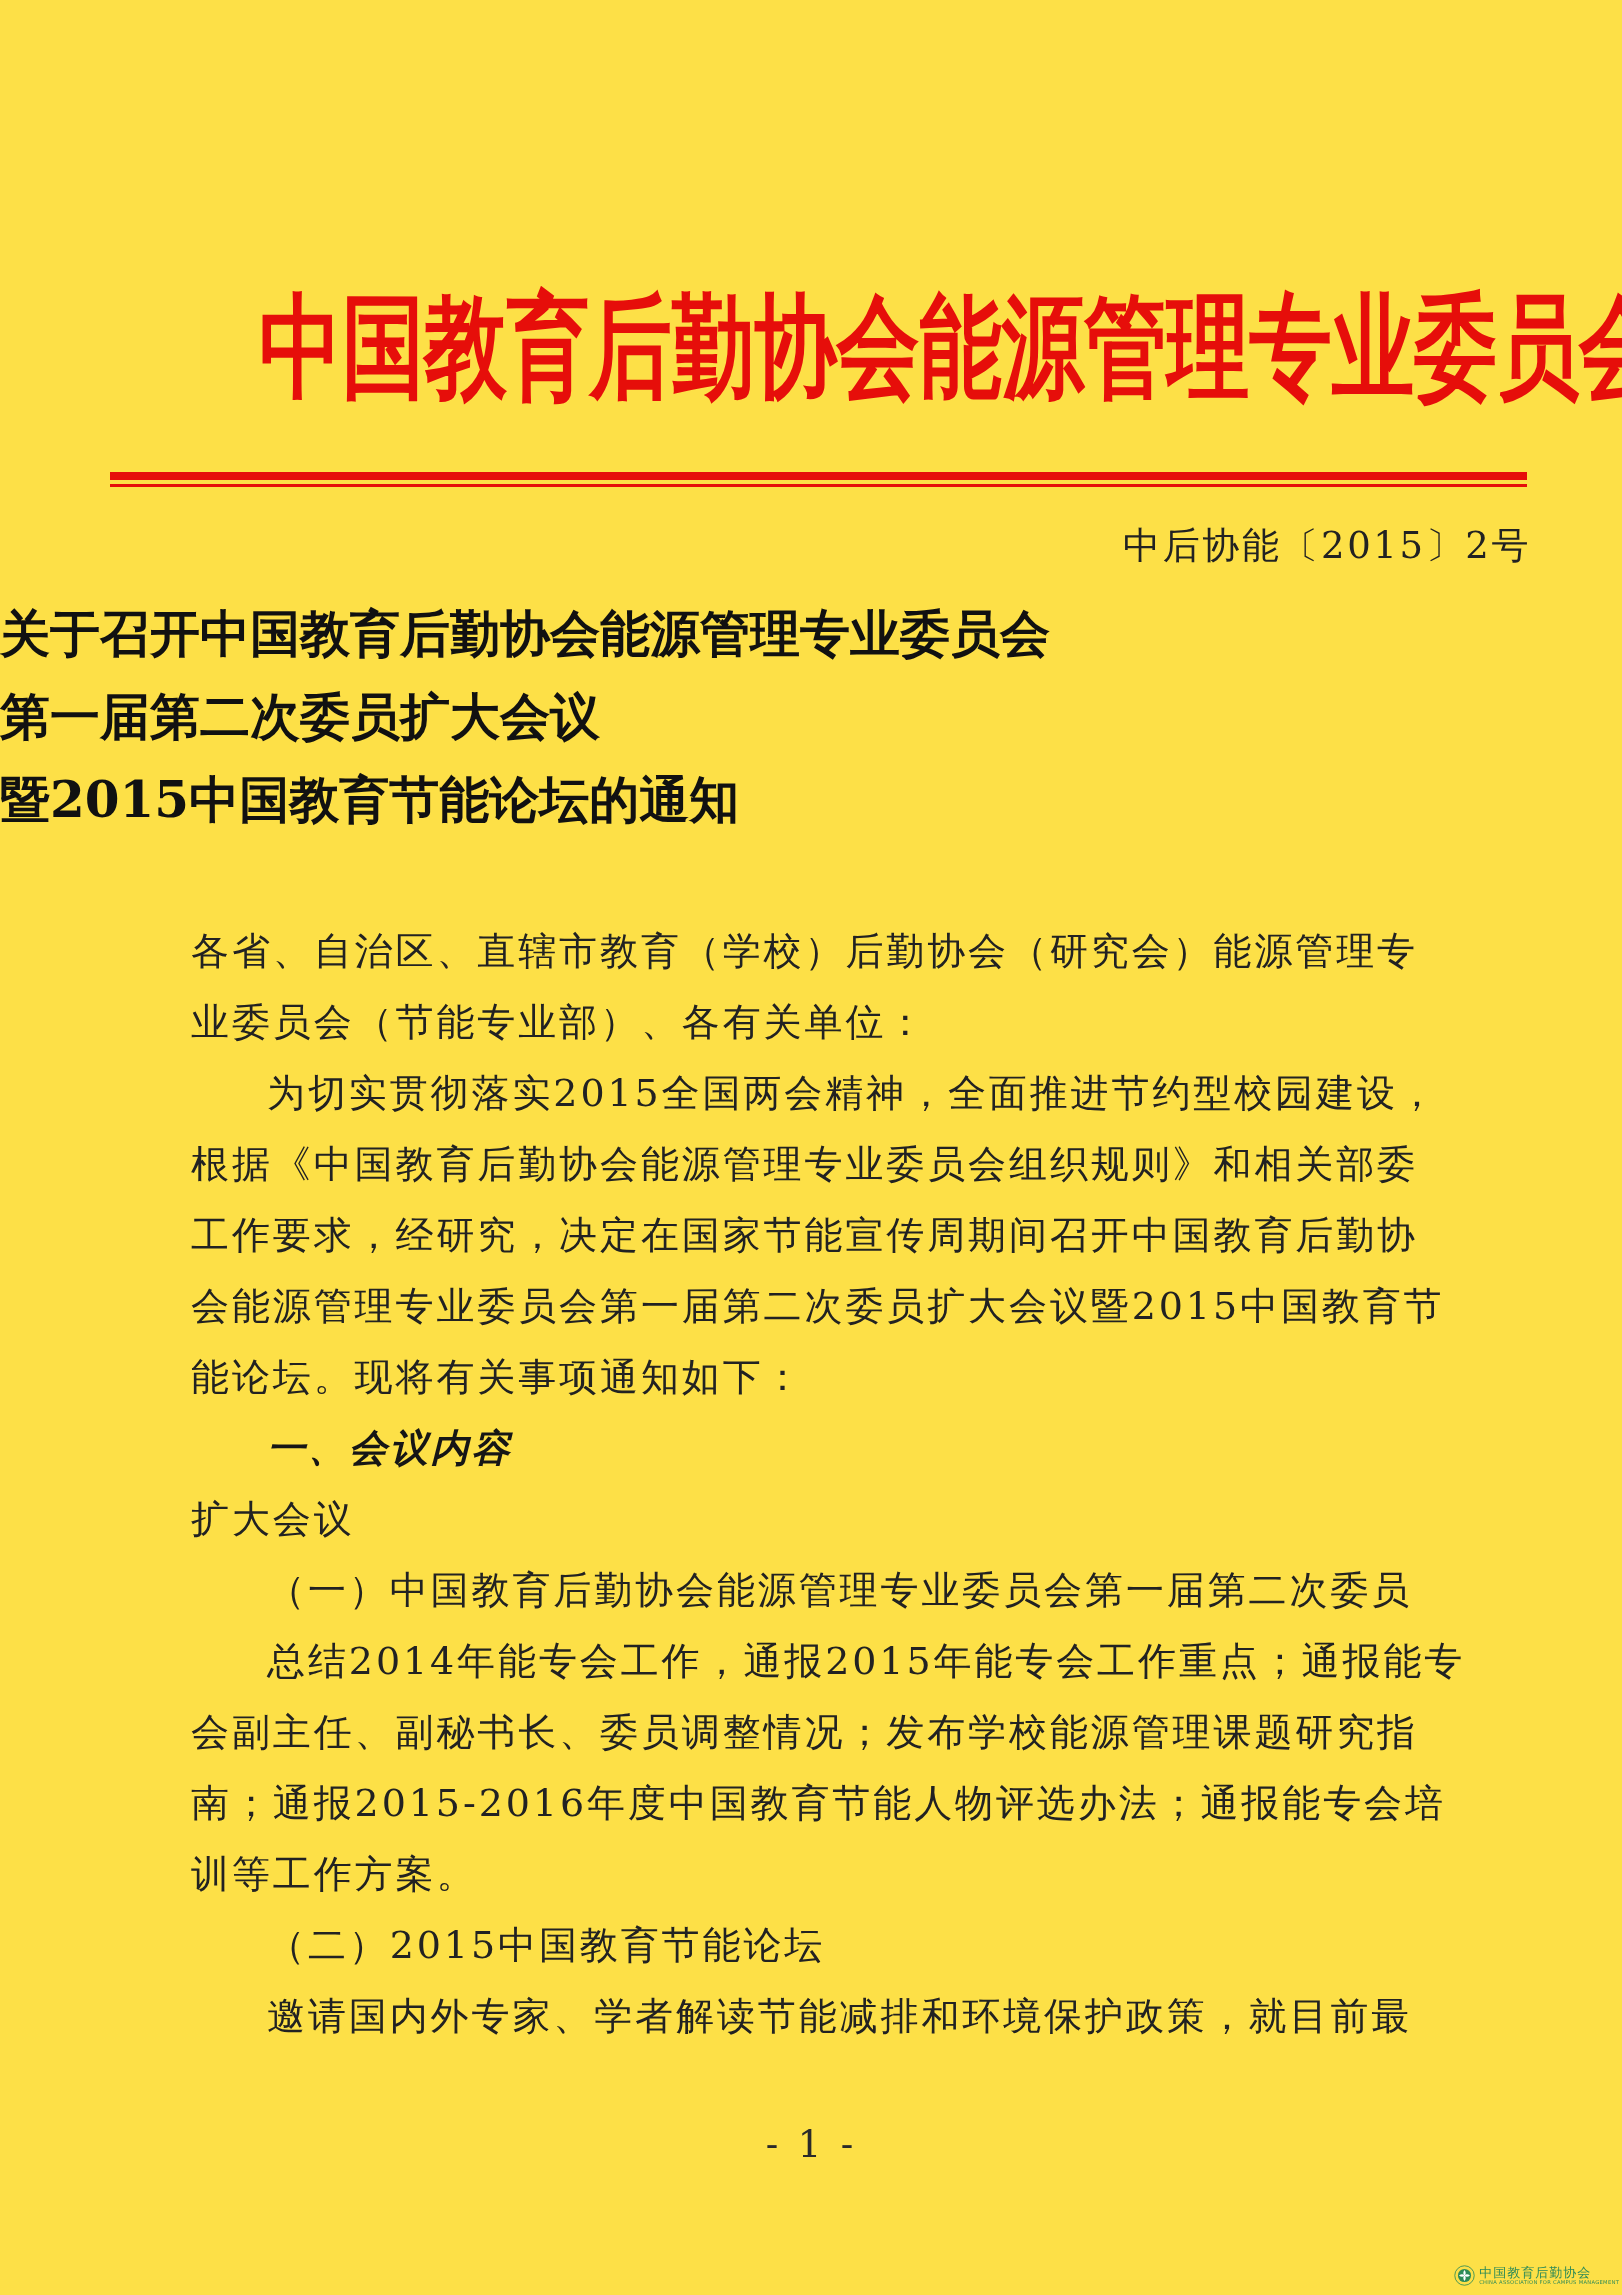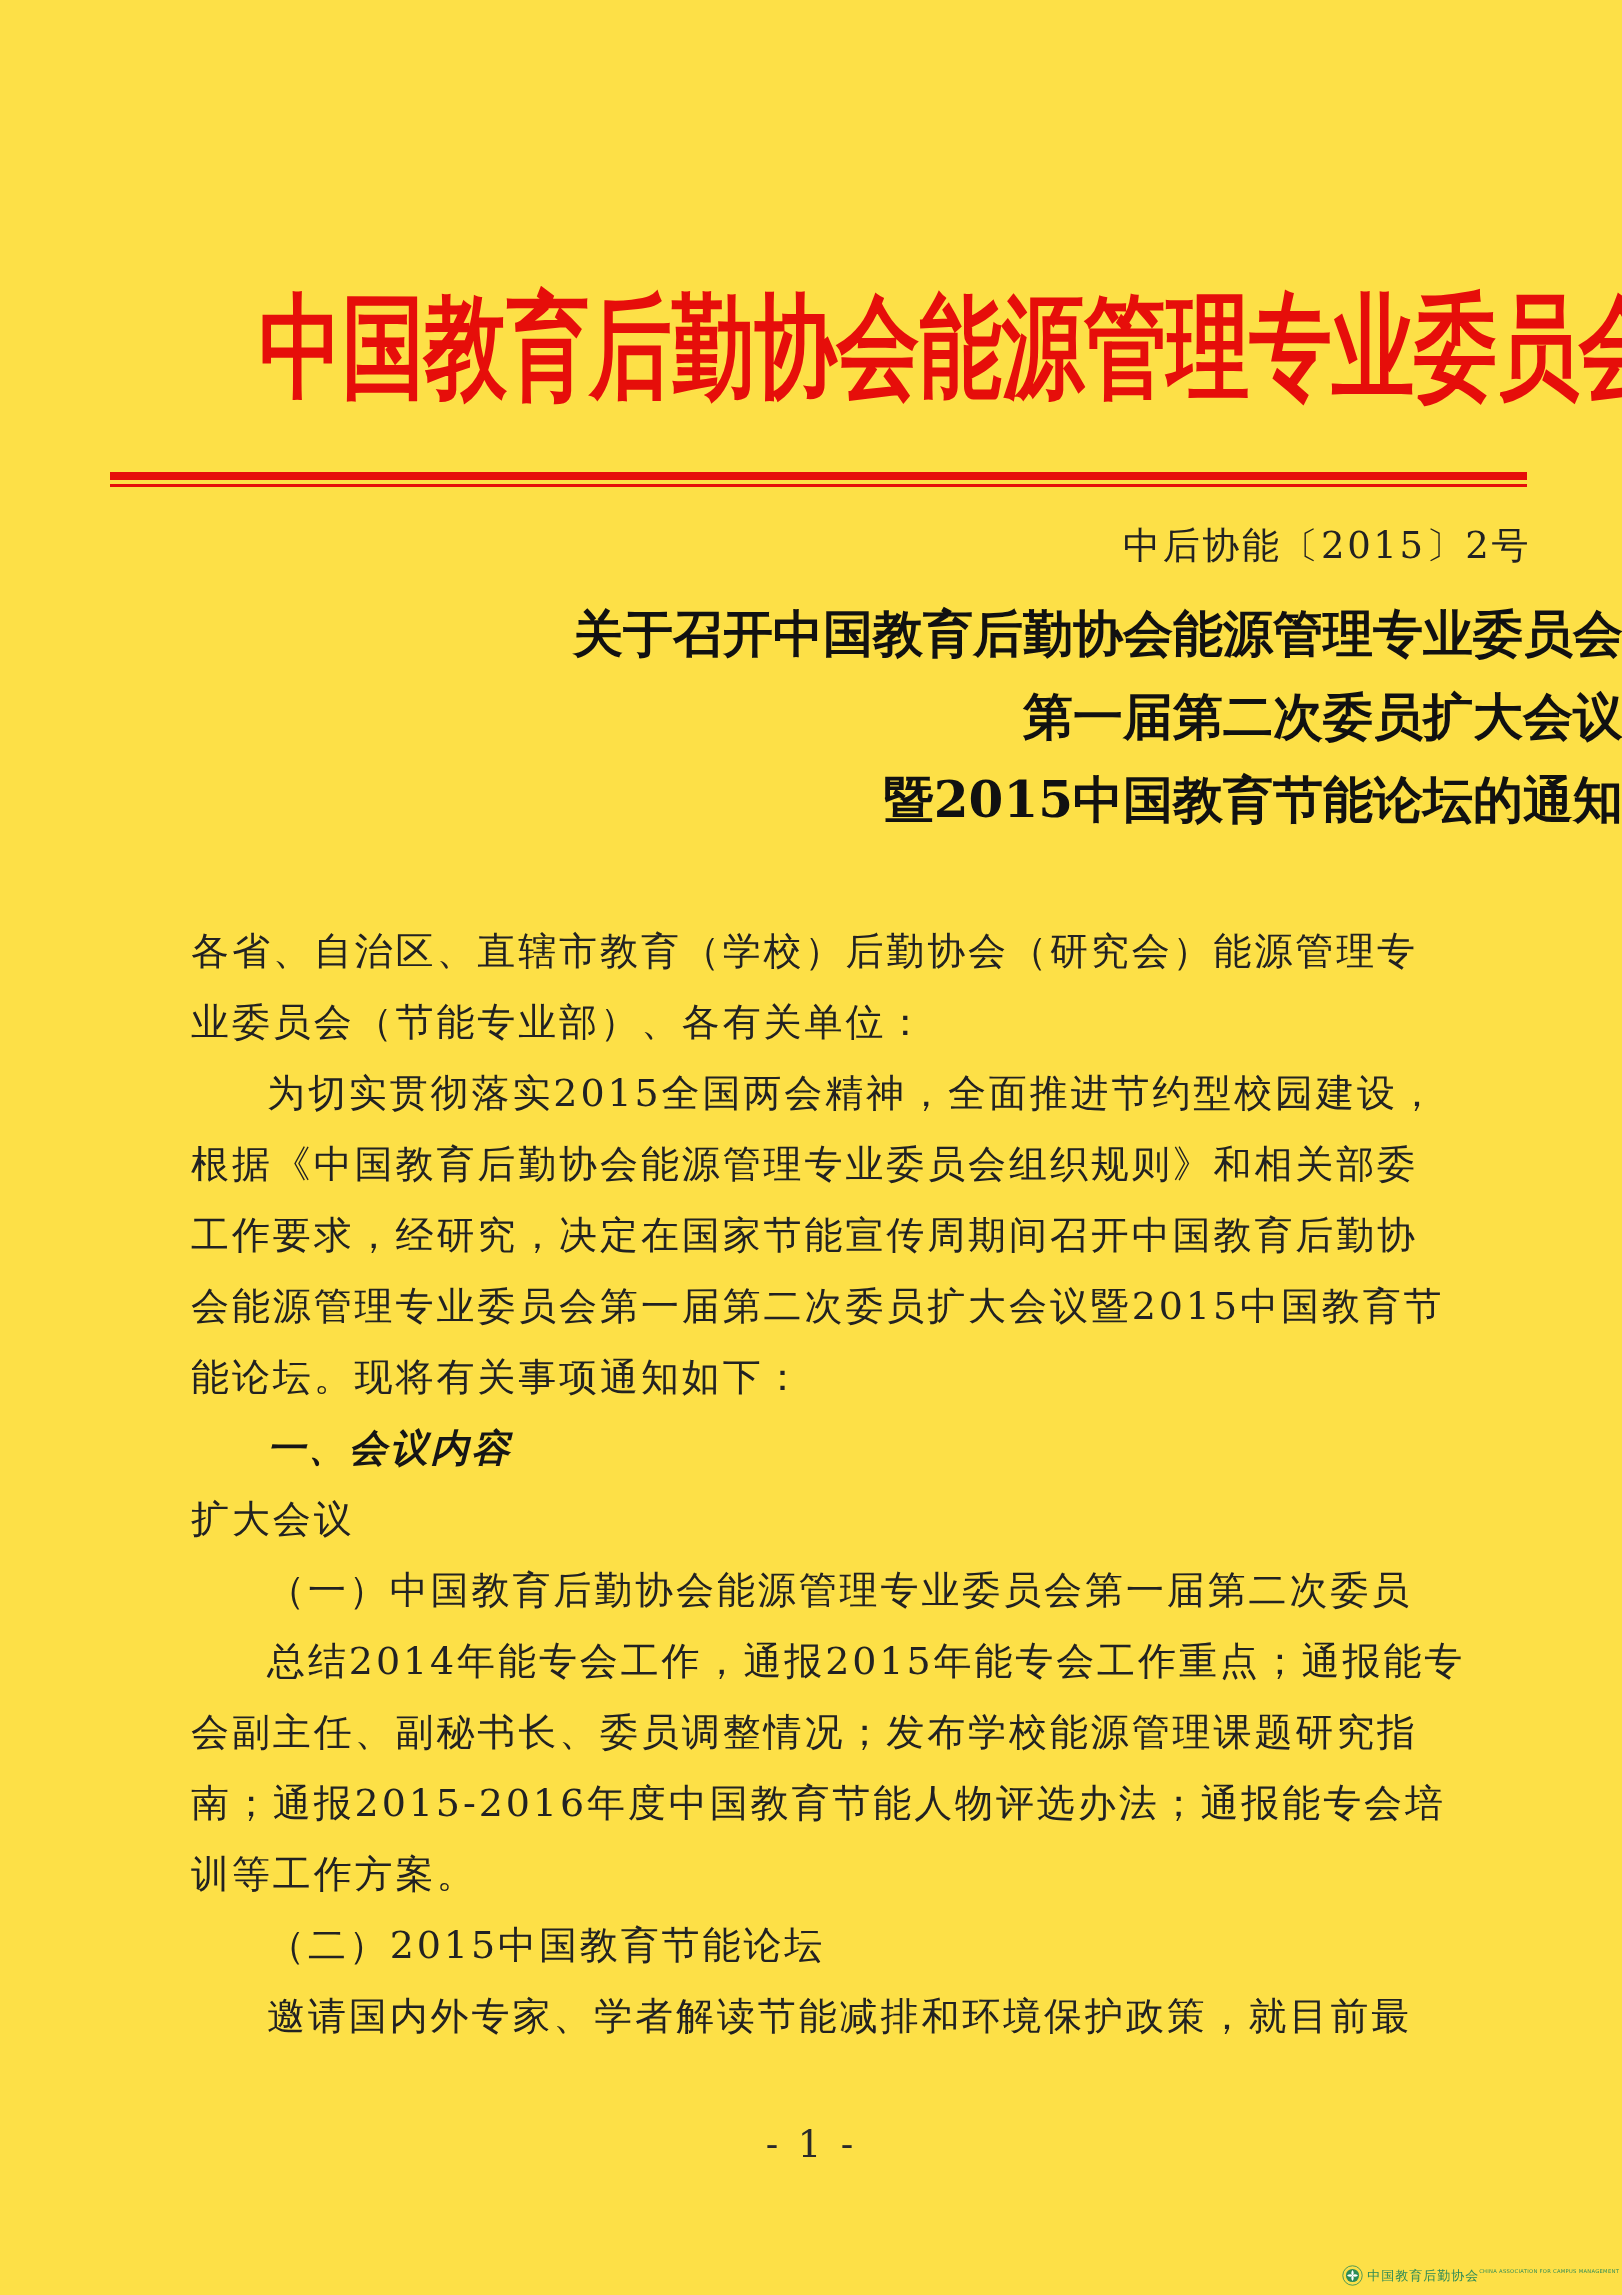--- a/index.html
+++ b/index.html
@@ -34,21 +34,21 @@
   
   .doc-number{
     position:absolute;top:521px;right:92px;
     font-size:37px;letter-spacing:2.6px;color:#222;
     font-family:"DejaVu Serif","Liberation Serif",serif;
     margin-left:9px;
   }
   
   .notice-title{
     position:absolute;top:592px;left:0;width:1623px;
-    text-align:right;font-size:50px;font-weight:bold;
+    text-align:left;font-size:50px;font-weight:bold;
     line-height:83px;color:#111;
     font-family:"DejaVu Serif","Liberation Serif",serif;
   }
   
   .body-text{
     position:absolute;top:916px;left:191px;width:1250px;
     font-size:38px;line-height:71px;letter-spacing:2.9px;
     color:#222;white-space:nowrap;
     font-family:"DejaVu Serif","Liberation Serif",serif;
   }
@@ -62,21 +62,21 @@
   .page-number{
     position:absolute;top:2123px;left:0;width:1623px;
     text-align:center;font-size:37px;letter-spacing:3.9px;color:#2a2a2a;
   }
   .logo{
     position:absolute;top:2265px;right:3.9px;
     display:flex;align-items:center;gap:3.9px;
     color:var(--green,#2e8b57);
   }
   .logo .emblem{width:21px;height:21px;flex:0 0 auto;}
-  .logo .names{display:flex;flex-direction:row;line-height:1.05;}
+  .logo .names{display:flex;flex-direction:column;line-height:1.05;}
   .logo .cn{
     font-size:13px;letter-spacing:1px;
     font-family:"DejaVu Serif","Liberation Serif",serif;
   }
   .logo .en{
     font-size:5.2px;letter-spacing:0.3px;
     font-family:"DejaVu Sans","Liberation Sans",sans-serif;
   }
 </style>
 </head>

